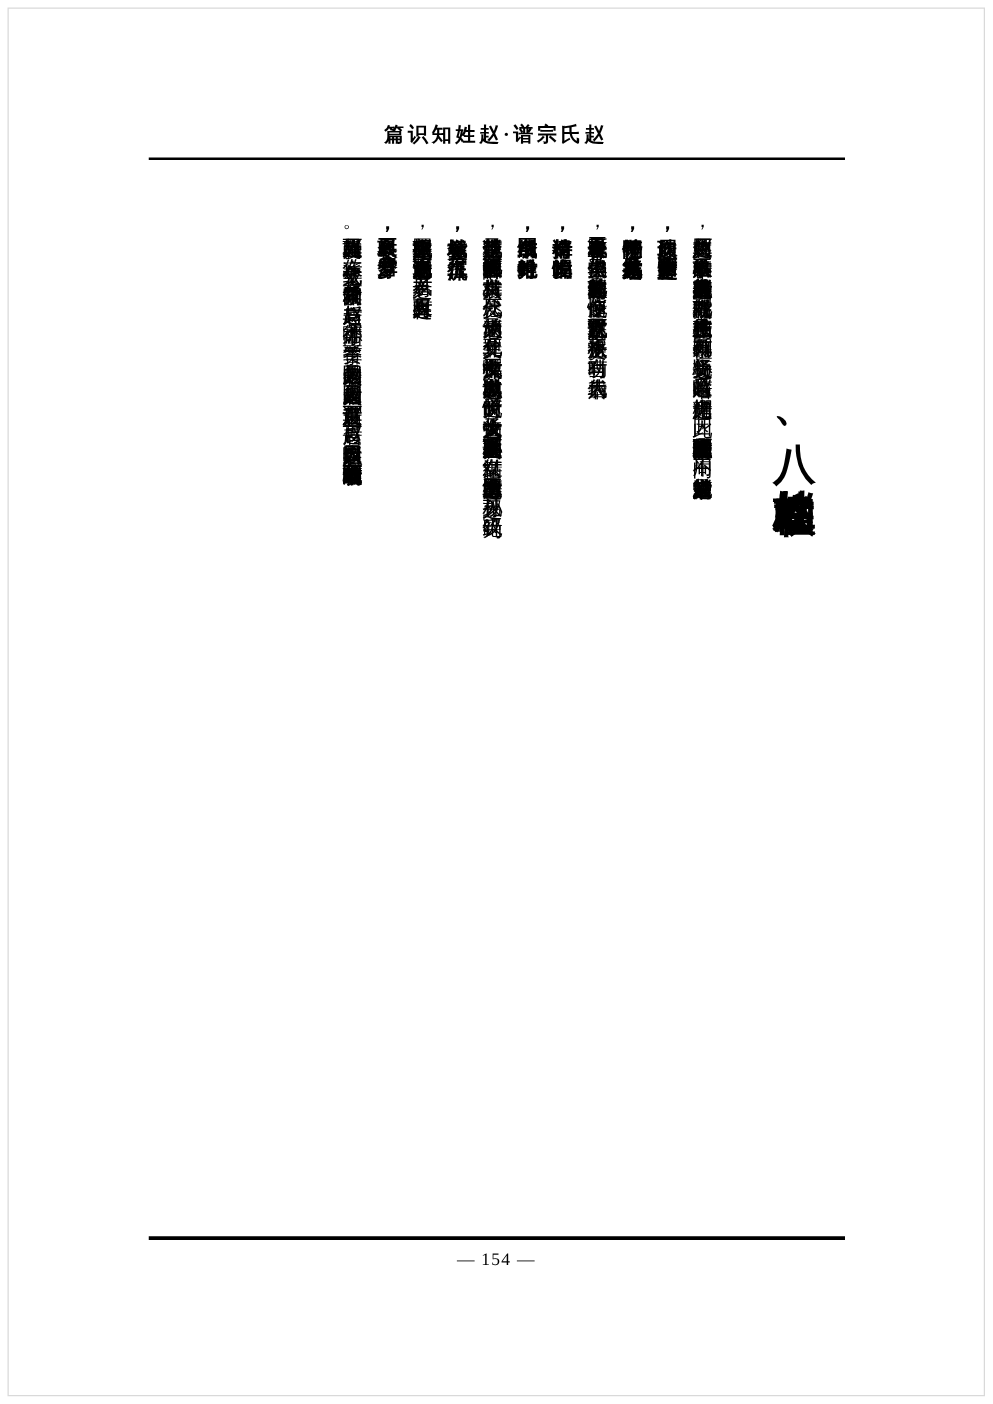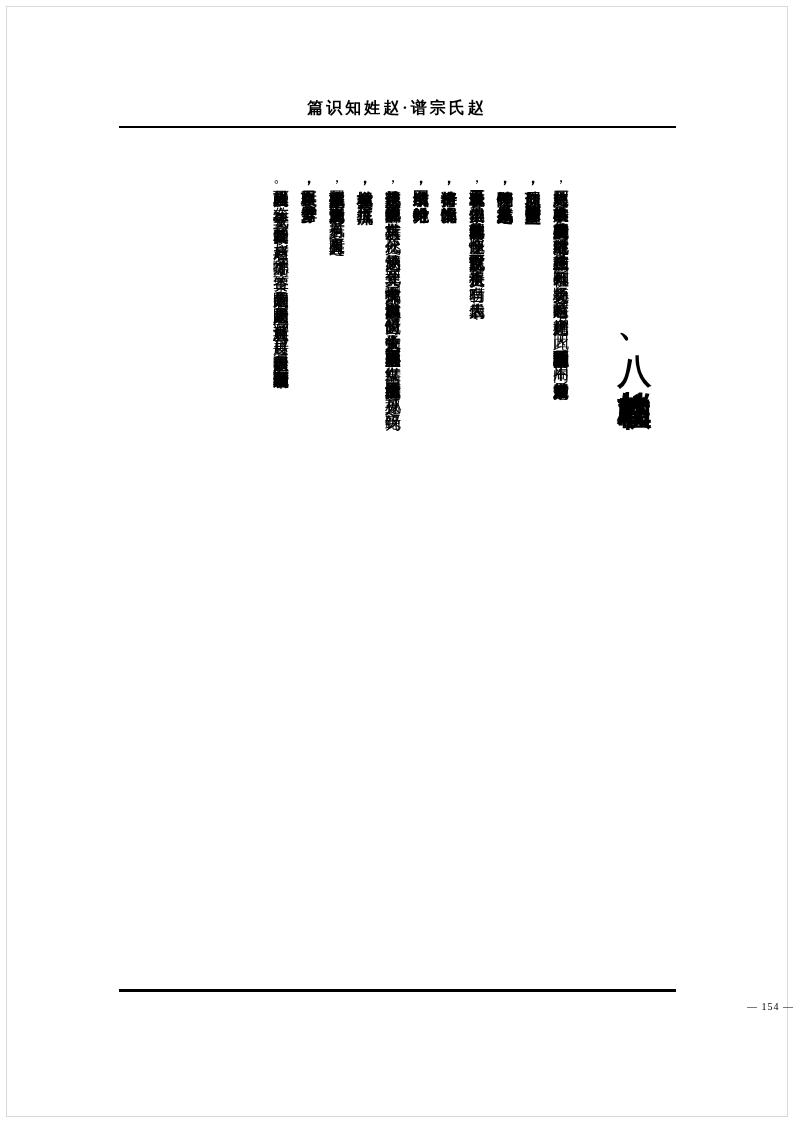--- a/index.html
+++ b/index.html
@@ -39,22 +39,22 @@
     width: 557px;
     background: #000000;
   }
   .rule-top { top: 126px; height: 2px; }
   .rule-bottom { top: 989px; height: 3px; }
   .page-number {
     position: absolute;
     top: 1001px;
     left: 0;
     width: 100%;
-    text-align: right;
-    font-size: 10px;
+    text-align: center;
+    font-size: 14px;
     letter-spacing: 1px;
   }
   .content {
     position: absolute;
     top: 146px;
     right: 106px;
     height: 834px;
     writing-mode: vertical-rl;
     -webkit-writing-mode: vertical-rl;
     text-orientation: mixed;

